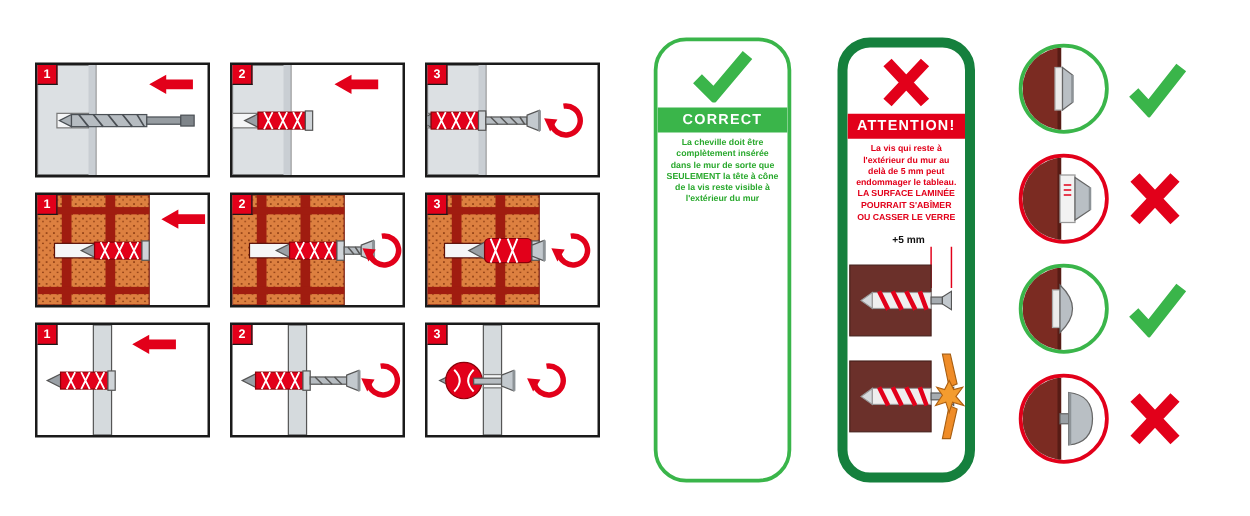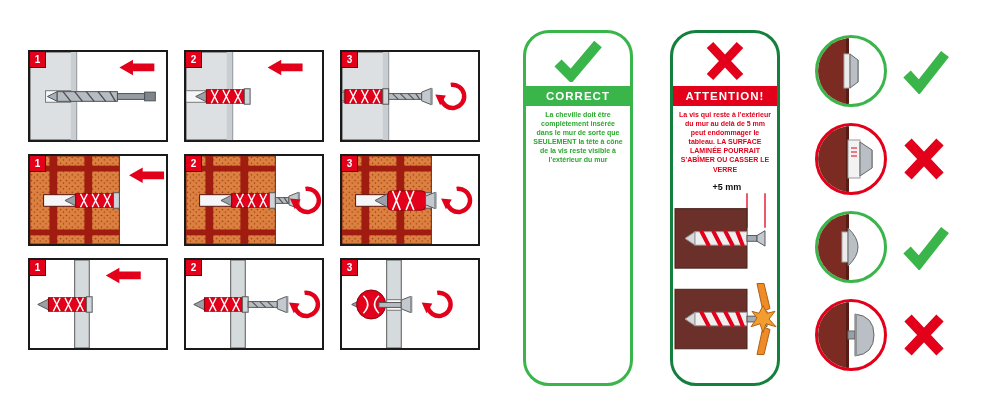--- a/index.html
+++ b/index.html
@@ -19,21 +19,21 @@
     position:absolute;top:0;left:0;width:15px;height:15px;z-index:2;
     background:#e2001a;color:#fff;font-weight:bold;font-size:10px;line-height:15px;
     text-align:center;border-right:1px solid #1a1a1a;border-bottom:1px solid #1a1a1a;
   }
   
   .card{
     position:absolute;top:30px;width:110px;height:356px;background:#fff;
     border-radius:26px;box-sizing:border-box;display:flex;flex-direction:column;overflow:hidden;
   }
   .green-card{left:523px;border:3px solid #3ab54a;}
-  .red-card{left:670px;border:3px solid #15803d;}
+  .red-card{left:670px;border:8px solid #15803d;}
   .card-icon{height:50px;display:flex;align-items:center;justify-content:center;padding-top:3px;flex:0 0 auto;}
   .card-band{
     flex:0 0 20px;display:flex;align-items:center;justify-content:center;
     color:#fff;font-weight:bold;font-size:11.5px;letter-spacing:1px;
   }
   .green-band{background:#3ab54a;}
   .red-band{background:#e2001a;}
   .card-body{
     margin:0;padding:4px 6px 2px 6px;font-size:7px;font-weight:bold;
     text-align:center;line-height:1.3;flex:0 0 auto;

